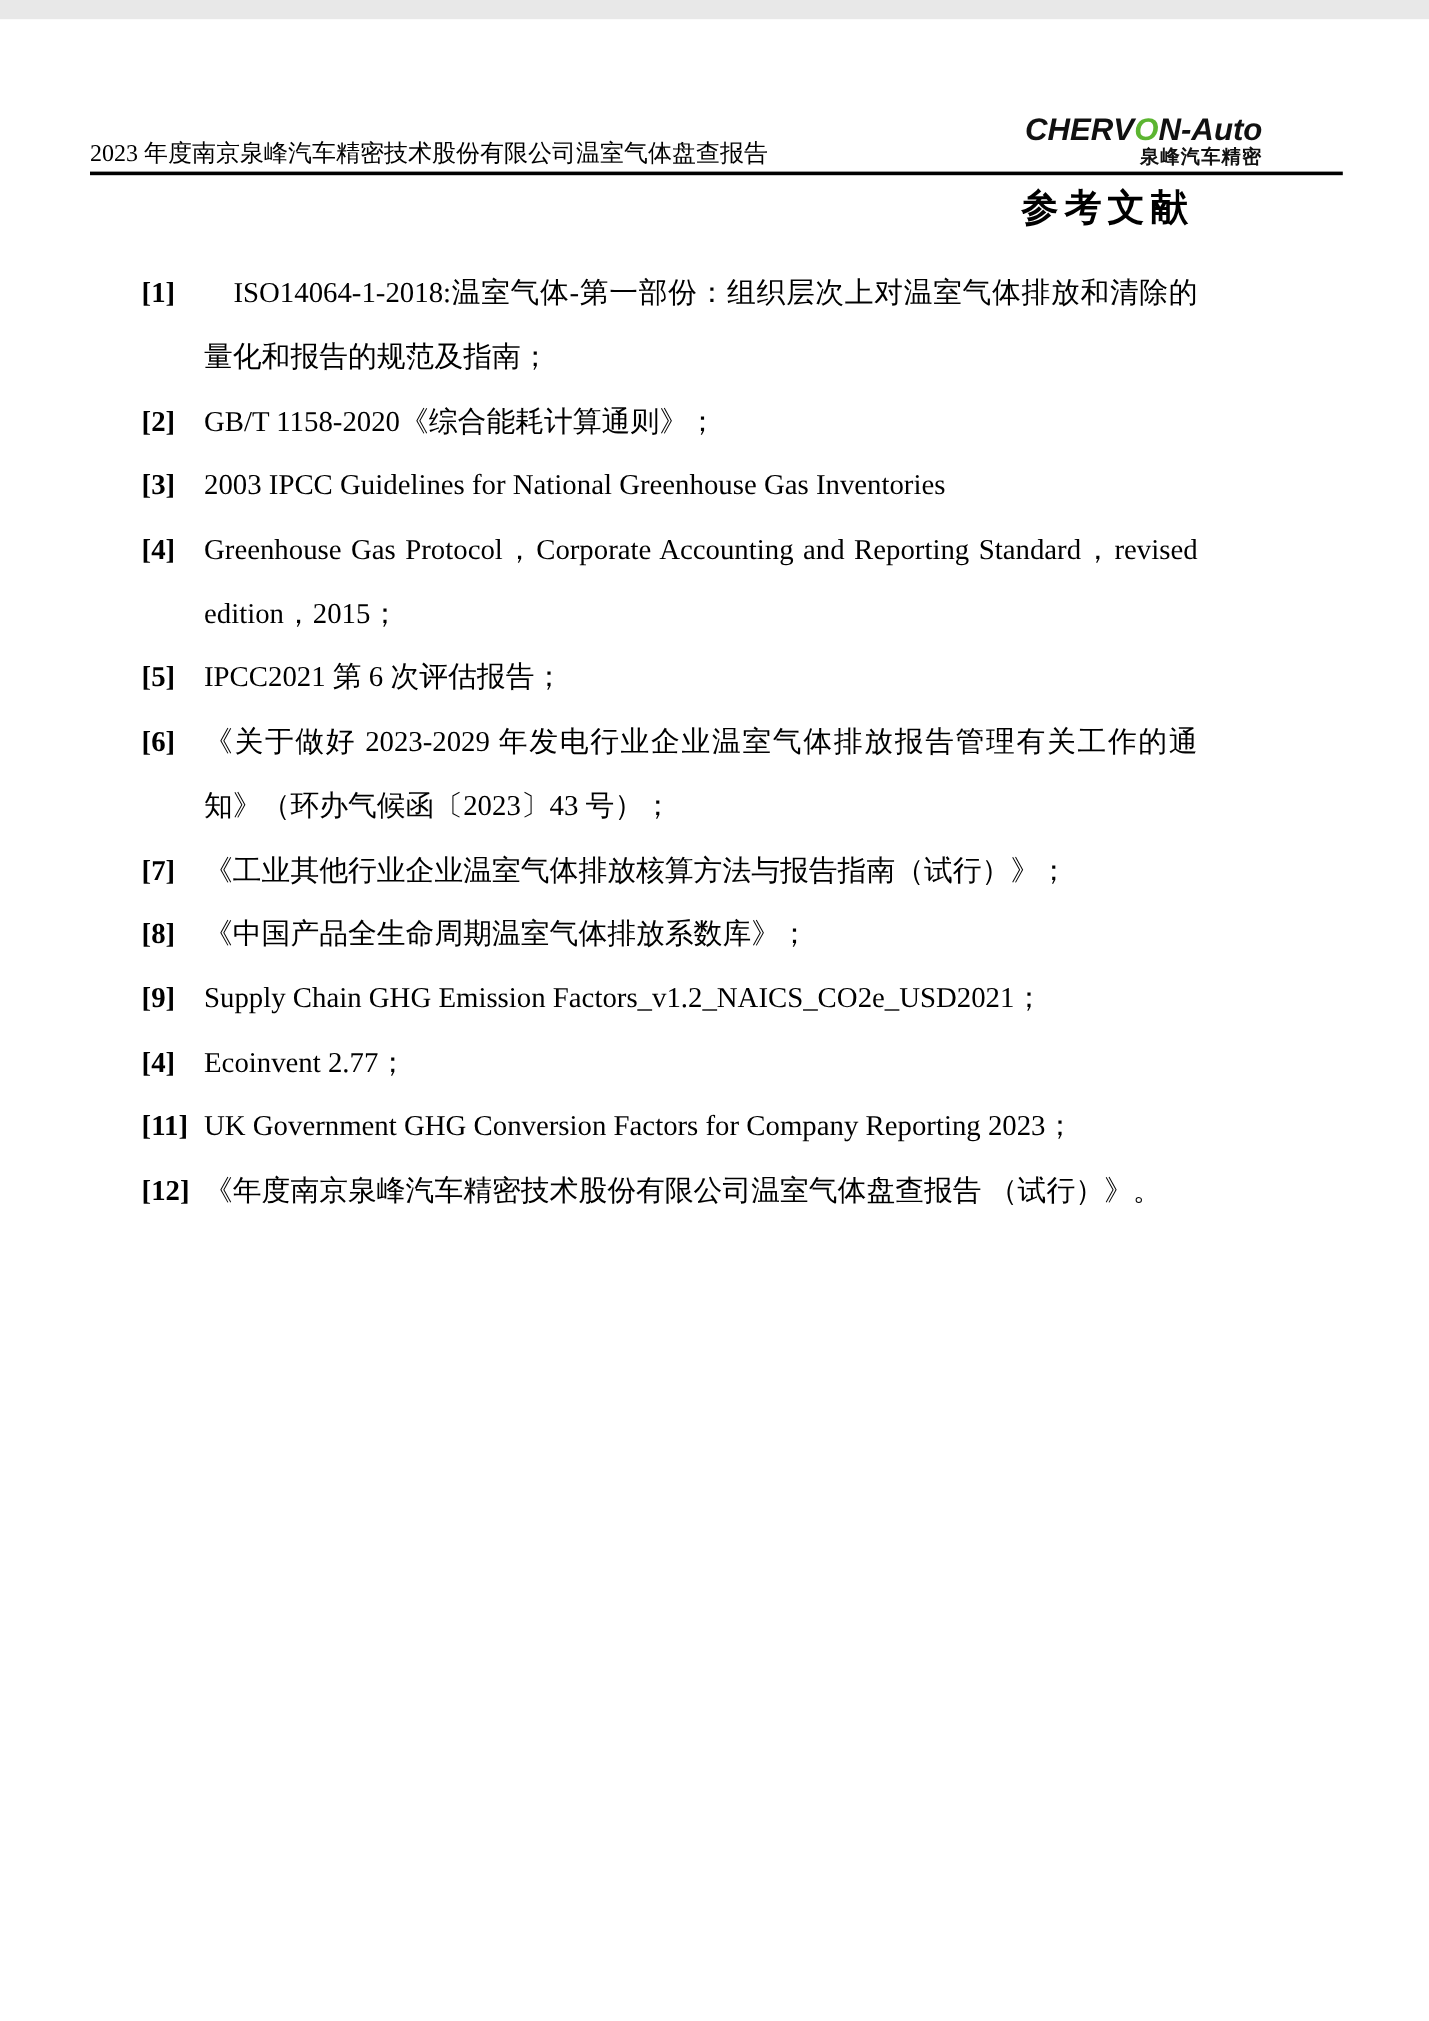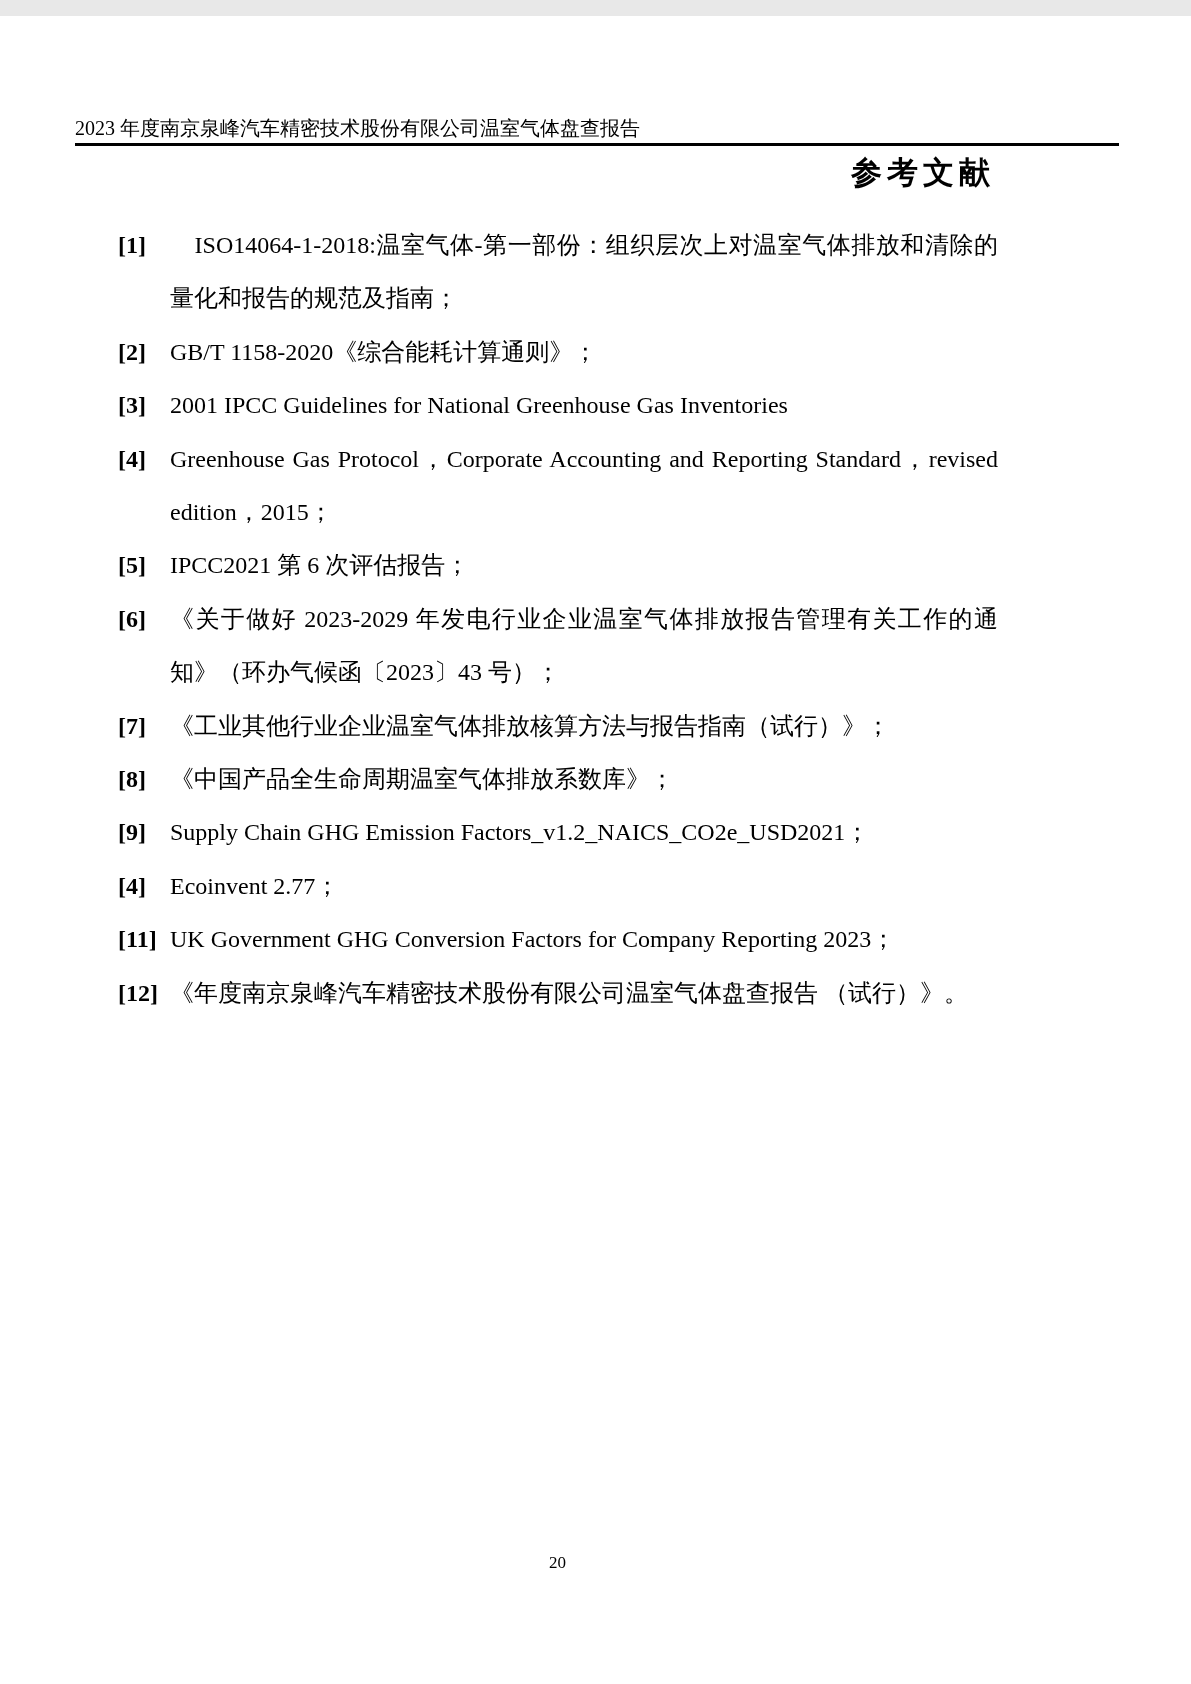--- a/index.html
+++ b/index.html
@@ -99,38 +99,42 @@
     line-height: 20px;
   }
 </style>
 </head>
 <body>
 
 <div class="page">
 
   <div class="header">
     <div class="header-title">2023 年度南京泉峰汽车精密技术股份有限公司温室气体盘查报告</div>
+    <div class="logo">
+      <div class="logo-main"><span>CHERV</span><span class="logo-o" style="color: rgb(92, 181, 49);">O</span><span>N-Auto</span></div>
+      <div class="logo-sub">泉峰汽车精密</div>
+    </div>
   </div>
 
   <div class="header-rule"></div>
 
   <h1 class="doc-title">参考文献</h1>
 
   <div class="ref-list" id="ref-list">
       <div class="ref-item">
         <span class="ref-marker">[1]</span>
         <div class="ref-text">　ISO14064-1-2018:温室气体-第一部份：组织层次上对温室气体排放和清除的量化和报告的规范及指南；</div>
       </div>
       <div class="ref-item">
         <span class="ref-marker">[2]</span>
         <div class="ref-text">GB/T 1158-2020《综合能耗计算通则》；</div>
       </div>
       <div class="ref-item">
         <span class="ref-marker">[3]</span>
-        <div class="ref-text">2001 IPCC Guidelines for National Greenhouse Gas Inventories</div>
+        <div class="ref-text">2003 IPCC Guidelines for National Greenhouse Gas Inventories</div>
       </div>
       <div class="ref-item">
         <span class="ref-marker">[4]</span>
         <div class="ref-text">Greenhouse Gas Protocol，Corporate Accounting and Reporting Standard，revised edition，2015；</div>
       </div>
       <div class="ref-item">
         <span class="ref-marker">[5]</span>
         <div class="ref-text">IPCC2021 第 6 次评估报告；</div>
       </div>
       <div class="ref-item">
@@ -156,17 +160,14 @@
       <div class="ref-item">
         <span class="ref-marker">[11]</span>
         <div class="ref-text">UK Government GHG Conversion Factors for Company Reporting 2023；</div>
       </div>
       <div class="ref-item">
         <span class="ref-marker">[12]</span>
         <div class="ref-text">《年度南京泉峰汽车精密技术股份有限公司温室气体盘查报告 （试行）》。</div>
       </div>
     </div>
 
-  <div class="footer">
-    <span>20</span>
-  </div>
 
 </div>
 
 </body></html>

